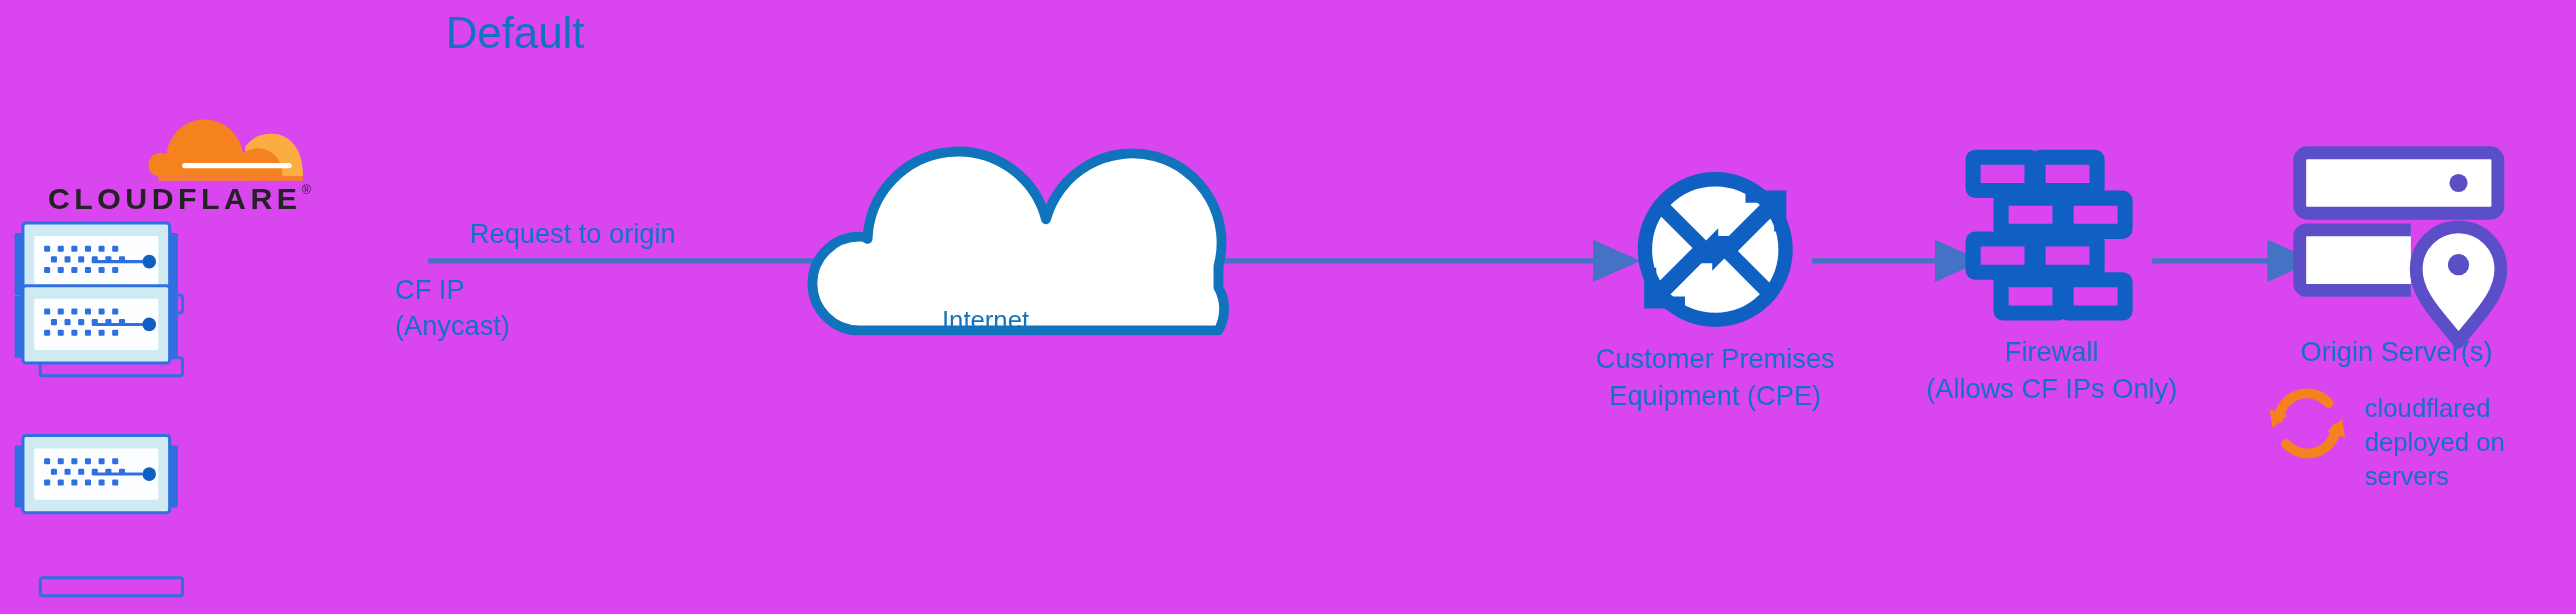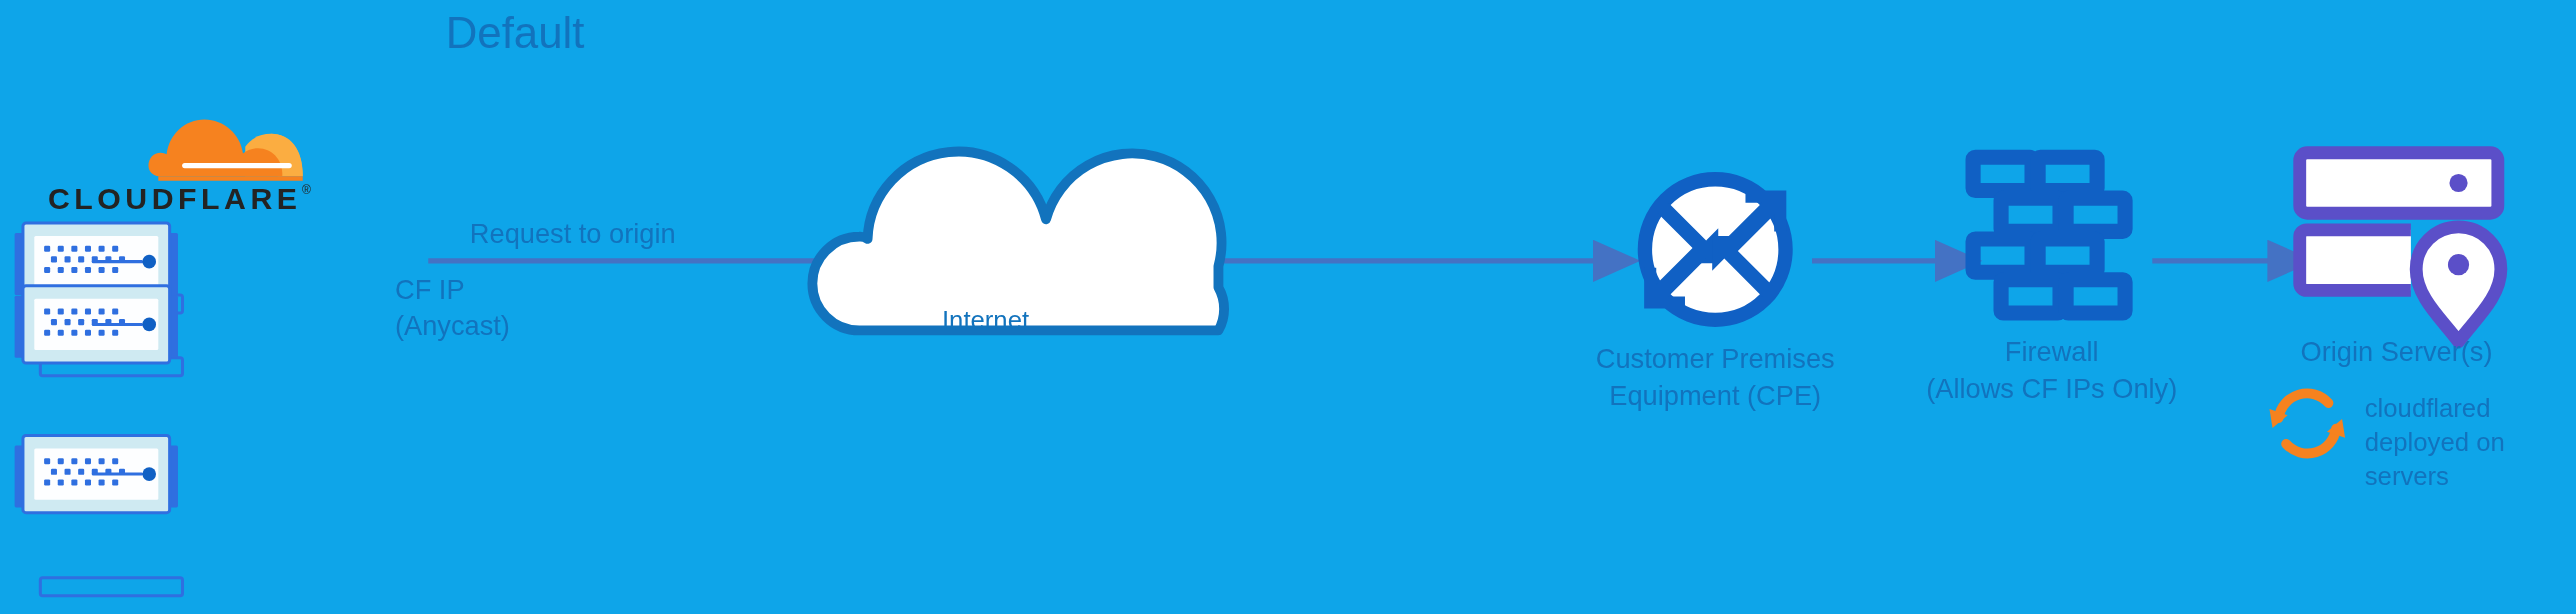--- a/index.html
+++ b/index.html
@@ -8,21 +8,21 @@
     padding: 0;
     background: #ffffff;
   }
   body {
     font-family: "Liberation Sans", sans-serif;
   }
   #diagram-root {
     position: relative;
     width: 2576px;
     height: 614px;
-    background: #0ea5e9;
+    background: #d946ef;
     overflow: hidden;
   }
   #diagram-svg {
     position: absolute;
     top: 0;
     left: 0;
     width: 2576px;
     height: 614px;
     display: block;
   }

